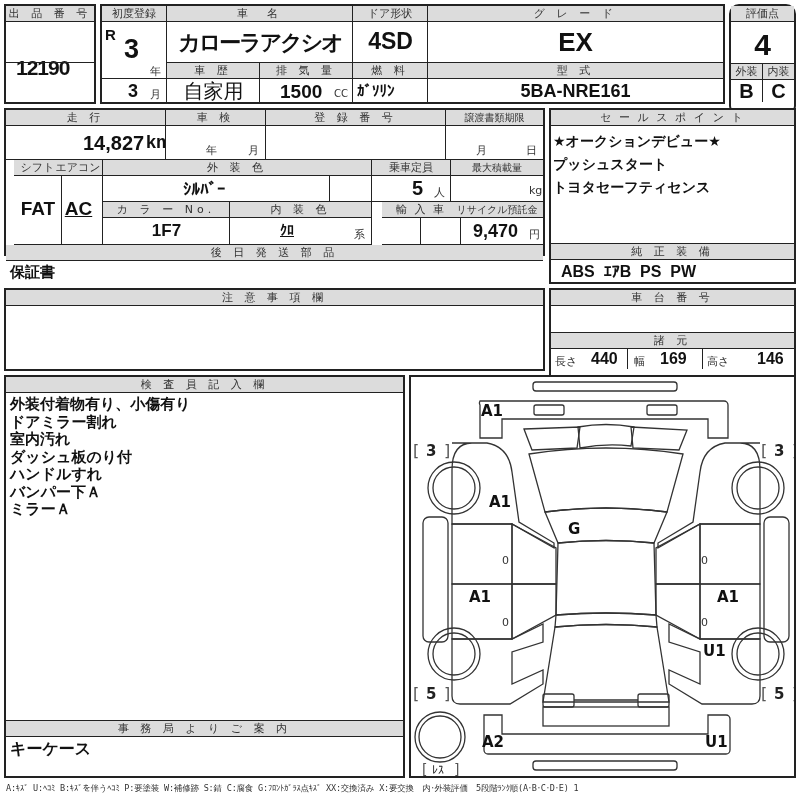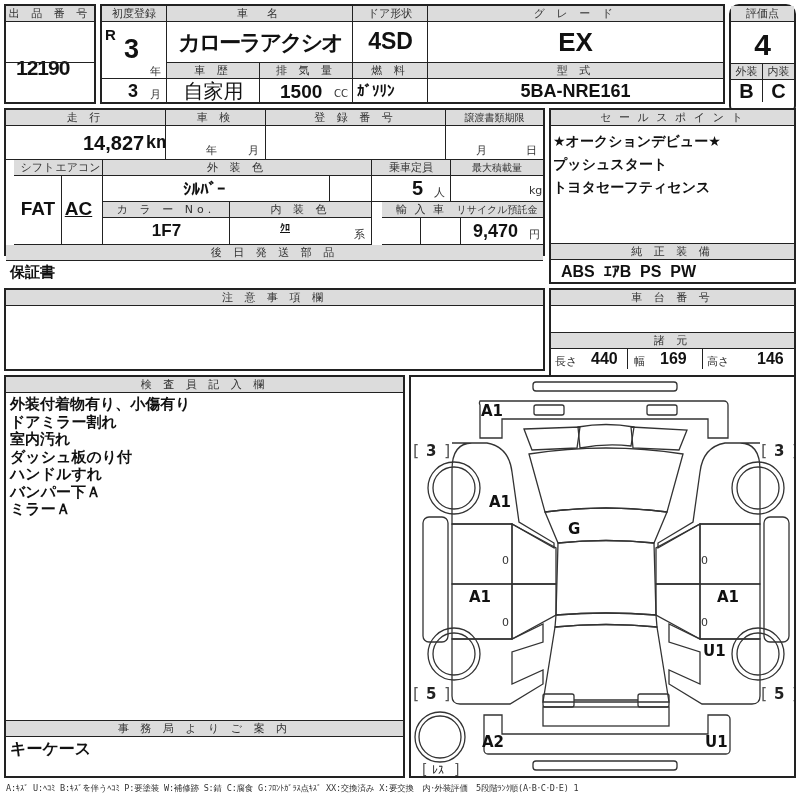--- a/index.html
+++ b/index.html
@@ -138,21 +138,21 @@
     <span class="abs unit" style="left:78px;top:24px;">kg</span>
   </div>
 
   <div class="cell" style="left:97px;top:92px;width:127px;height:43px;">
     <div class="hdr">カ ラ ー No.</div>
     <div class="abs big" style="left:0;width:127px;text-align:center;top:19px;font-size:17px;">1F7</div>
   </div>
 
   <div class="cell" style="left:224px;top:92px;width:142px;height:43px;">
     <div class="hdr">内 装 色</div>
-    <span class="abs jp-bold" style="left:50px;top:20px;font-size:10px;text-decoration:underline;">ｸﾛ</span>
+    <span class="abs jp-bold" style="left:50px;top:20px;font-size:14px;text-decoration:underline;">ｸﾛ</span>
     <span class="abs unit" style="left:124px;top:25px;">系</span>
   </div>
 
   <div class="cell" style="left:376px;top:92px;width:79px;height:43px;">
     <div class="hdr" style="letter-spacing:2px;">輸 入 車</div>
     <div class="abs" style="left:38px;top:16px;height:27px;border-left:1px solid #222;"></div>
   </div>
 
   <div class="cell nb-r" style="left:445px;top:92px;width:92px;height:43px;">
     <div class="hdr tight" style="font-size:10px;">リサイクル預託金</div>

